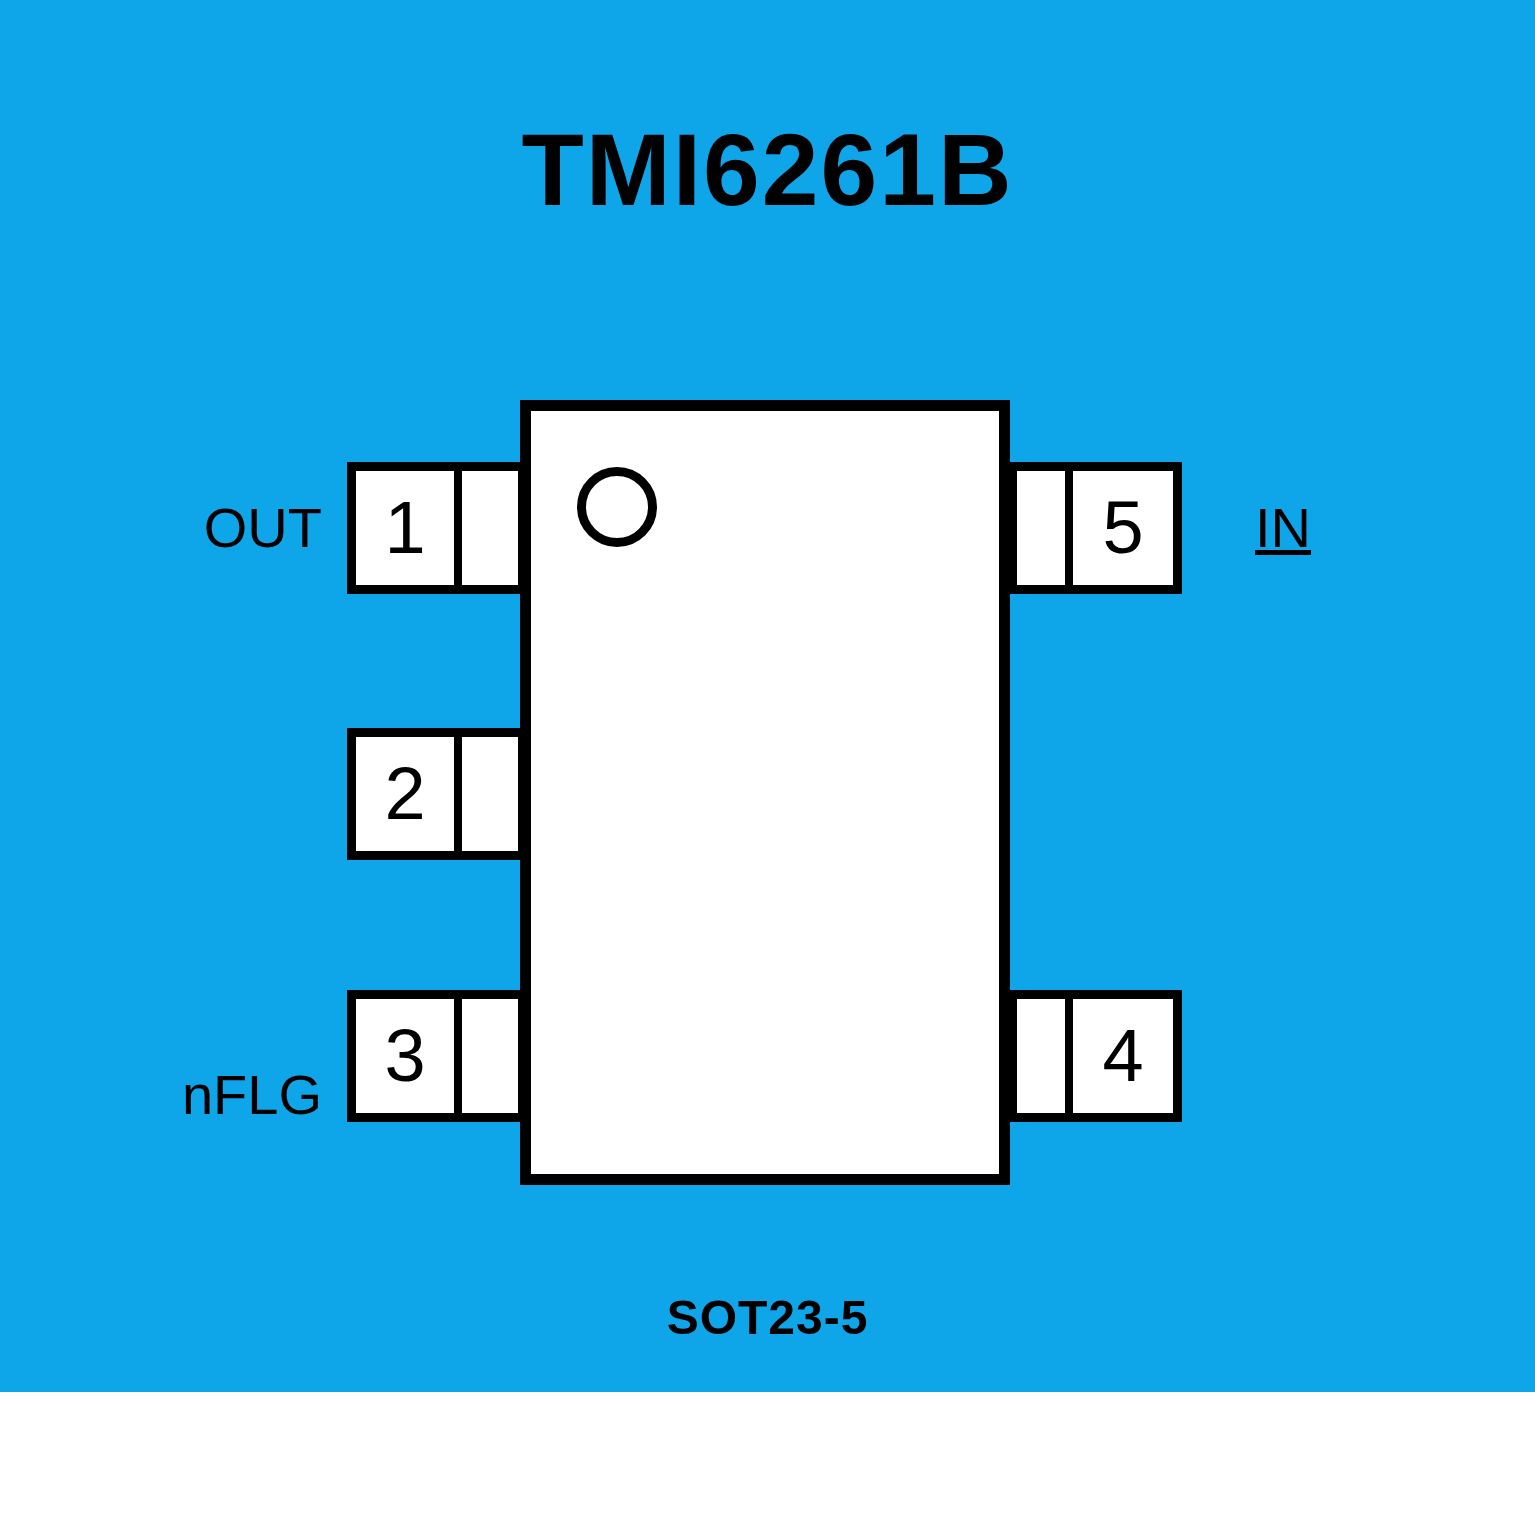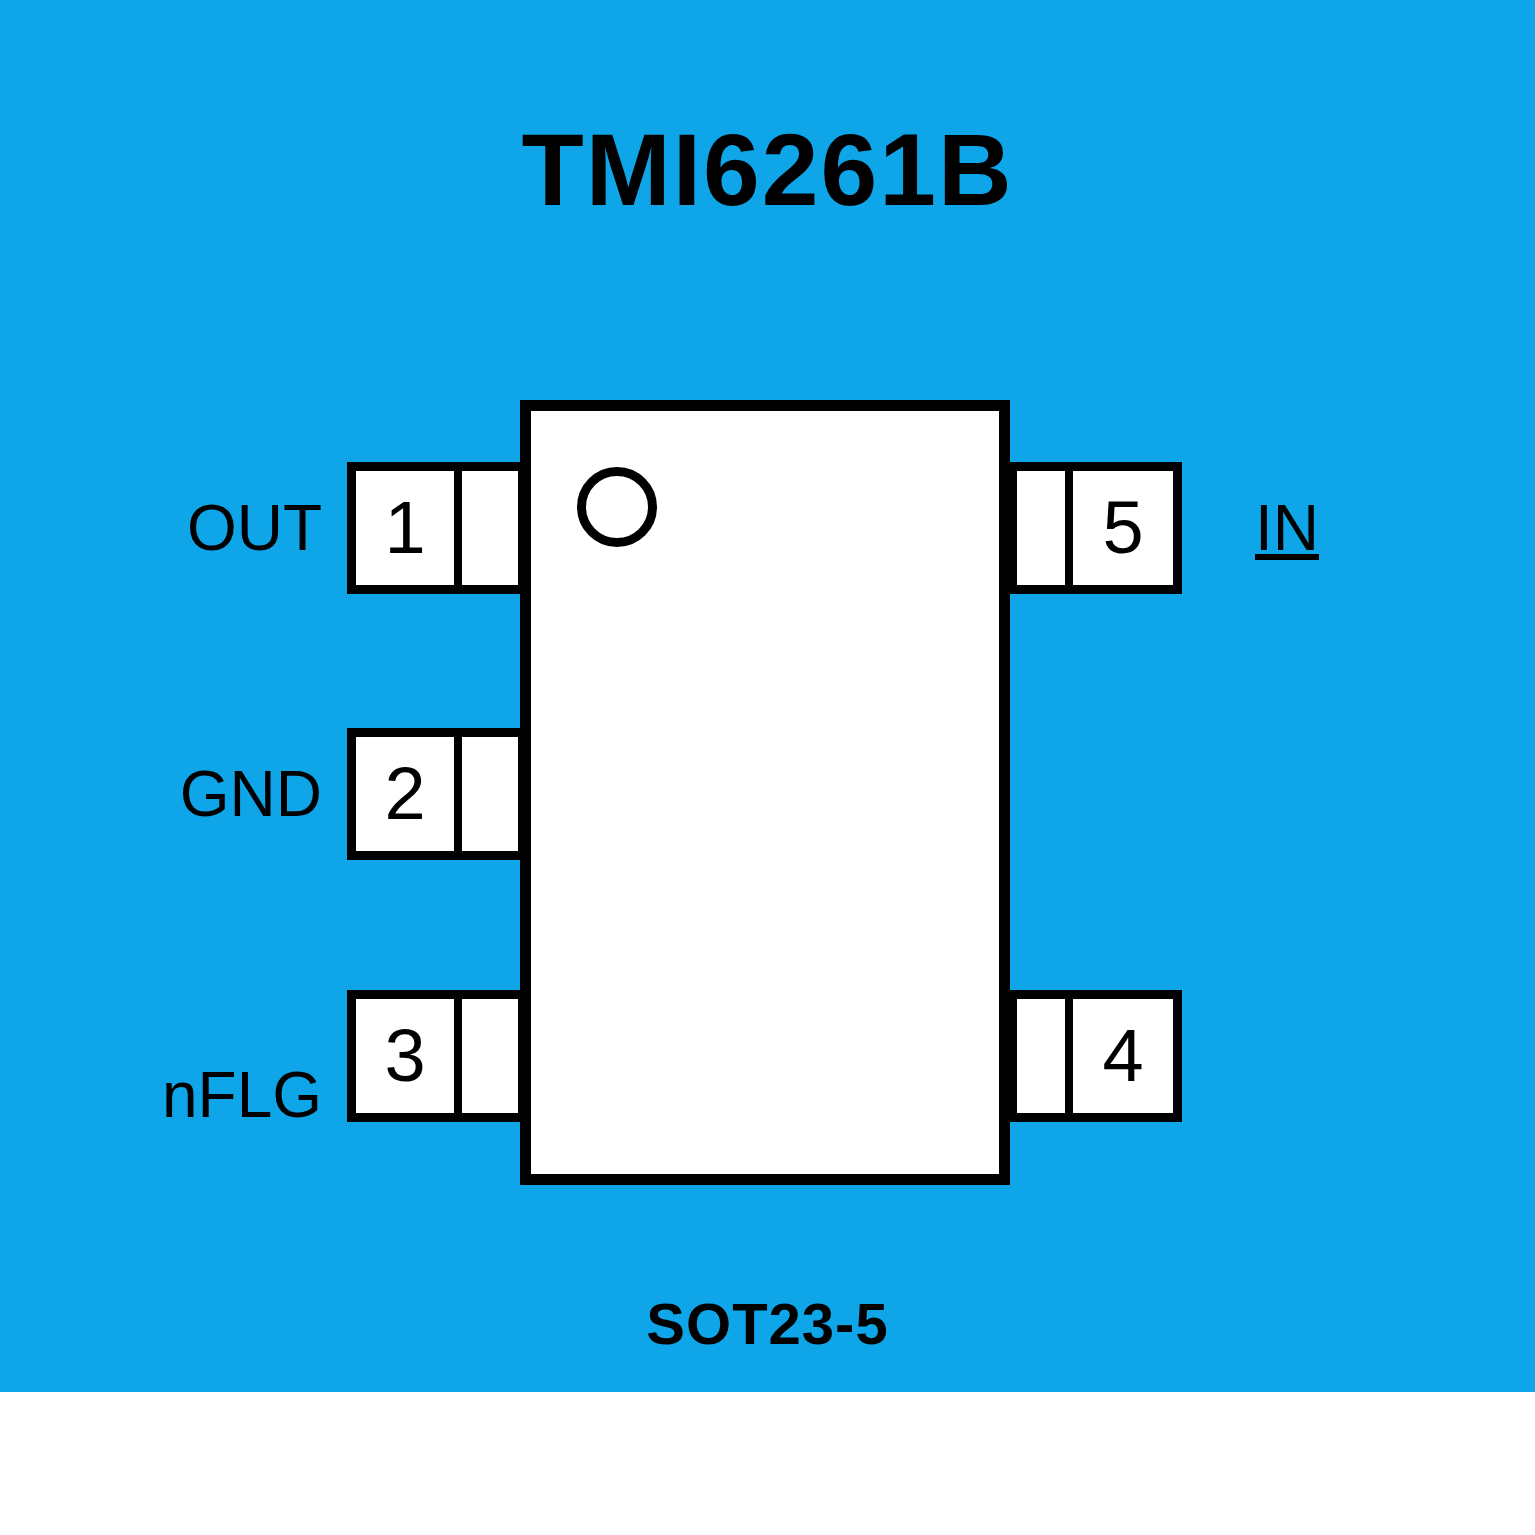--- a/index.html
+++ b/index.html
@@ -96,37 +96,37 @@
     border-right: 8px solid #000000;
     box-sizing: border-box;
   }
 
   .pin-row-1 { top: 462px; }
   .pin-row-2 { top: 728px; }
   .pin-row-3 { top: 990px; }
 
   .pin-label {
     position: absolute;
-    font-size: 64px;
+    font-size: 56px;
     line-height: 90px;
     white-space: nowrap;
   }
   .label-left { right: 1213px; }
   .label-right { left: 1255px; text-decoration: underline; }
   .label-row-1 { top: 483px; }
   .label-row-2 { top: 749px; }
   .label-row-3 { top: 1011px; margin-top: 39px; }
 
   .package-label {
     position: absolute;
     left: 0;
     right: 0;
     top: 1290px;
     text-align: center;
-    font-size: 58px;
+    font-size: 48px;
     font-weight: 700;
     letter-spacing: 1px;
   }
 </style>
 </head>
 <body>
 
 <div class="canvas">
 
   <div class="title">TMI6261B</div>
@@ -151,19 +151,18 @@
   <div class="pin pin-right pin-row-1">
     <div class="pin-blank-cell"></div>
     <div class="pin-num-cell">5</div>
   </div>
   <div class="pin pin-right pin-row-3">
     <div class="pin-blank-cell"></div>
     <div class="pin-num-cell">4</div>
   </div>
 
   <div class="pin-label label-left label-row-1">OUT</div>
-  <div class="pin-label label-left label-row-2">GND</div>
   <div class="pin-label label-left label-row-3">nFLG</div>
   <div class="pin-label label-right label-row-1">IN</div>
 
   <div class="package-label">SOT23-5</div>
 
 </div>
 
 </body></html>

